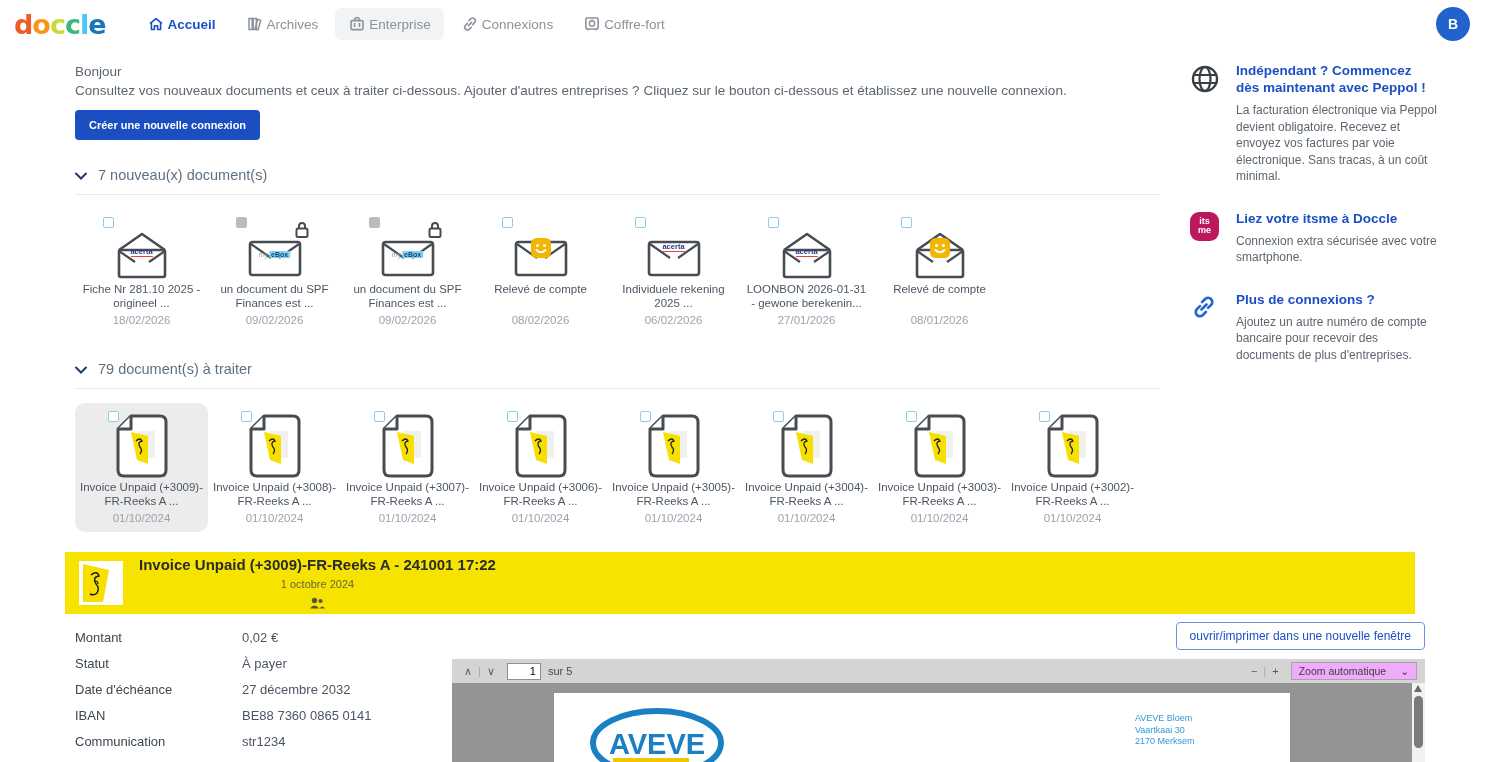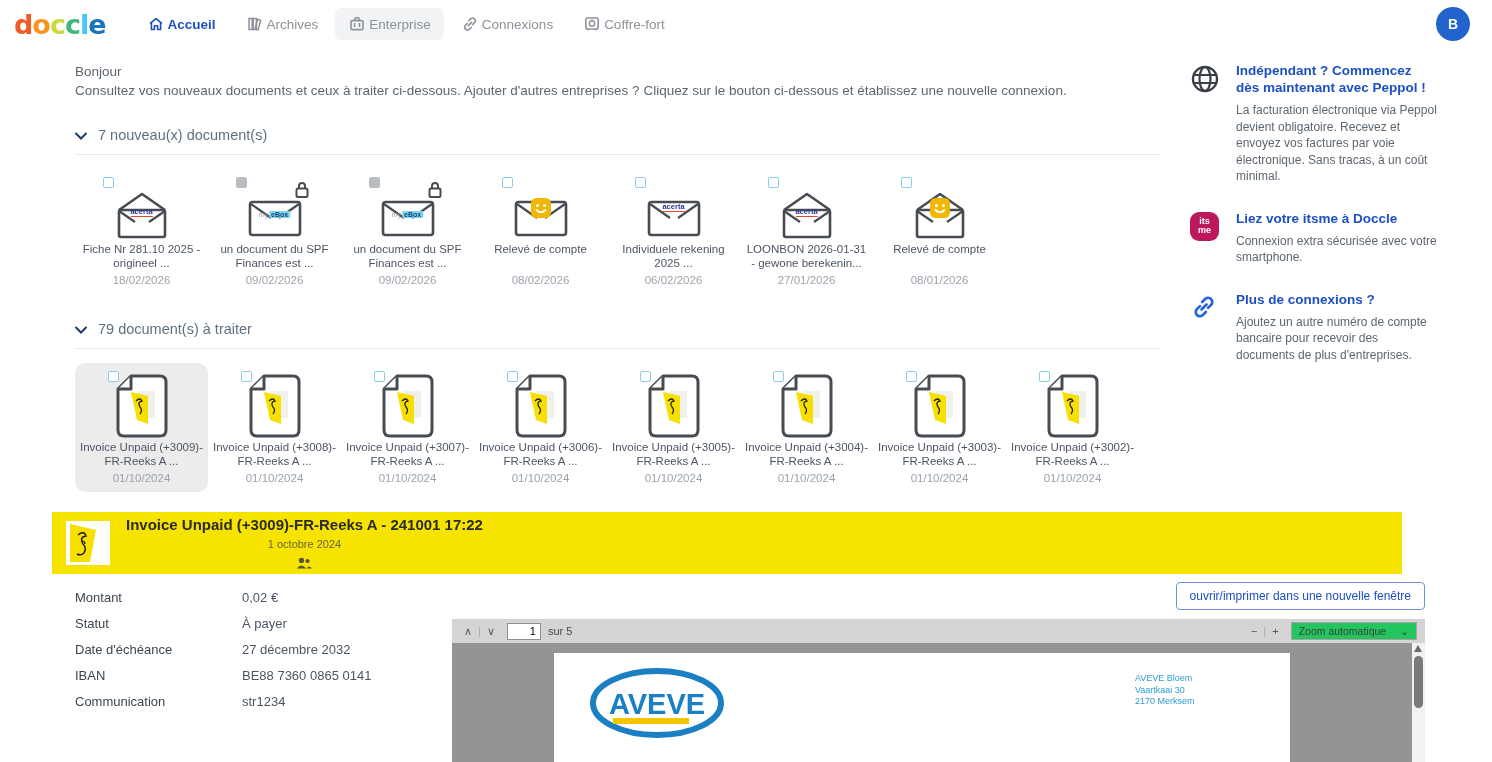--- a/index.html
+++ b/index.html
@@ -54,21 +54,21 @@
   .doc-date  { margin-top:4px; font-size:11.5px; color:#9aa3ad; }
   
   .promo { display:flex; gap:14px; margin-bottom:25px; }
   .promo-icon { width:32px; flex:none; padding-top:2px; }
   .promo-title { color:#1d4fc4; font-weight:bold; font-size:13.5px; line-height:17px; cursor:pointer; }
   .promo-body { color:#5c6670; font-size:12px; line-height:16.5px; margin-top:6px; }
   .itsme-blob { width:29px; height:29px; background:#be185d; border-radius:9px;
                 color:#fff; font-size:9px; font-weight:bold; line-height:9px;
                 display:flex; align-items:center; justify-content:center; text-align:center; }
   
-  .detail-header { margin:20px 0 0 52px; width:1350px; height:62px; background:#f7e300;
+  .detail-header { margin:20px 0 0 65px; width:1350px; height:62px; background:#f7e300;
                    display:flex; align-items:center; gap:16px; padding:0 14px; }
   .detail-doc-icon { width:44px; height:44px; background:#fff; flex:none; }
   .detail-title { font-weight:bold; font-size:15px; color:#2b2b2b; }
   .detail-sub { font-size:11px; color:#66663f; margin-top:5px; display:flex; align-items:center; gap:7px;flex-direction:column; }
   
   .detail-body { display:flex; margin-left:75px; width:1350px; }
   .info-col { width:377px; padding-top:16px; }
   .field-row { display:flex; margin-bottom:11px; font-size:13px; }
   .field-label { width:167px; font-weight:normal; color:#3c4650; }
   .field-value { color:#4b5663; }
@@ -77,21 +77,21 @@
   .open-print-row { display:flex; justify-content:flex-end; margin-bottom:9px; }
   .open-print-btn { border:1px solid #6f8fd8; color:#1d4fc4; background:#fff; border-radius:4px;
                     font-size:12px; padding:6px 13px; cursor:pointer; font-family:inherit; }
   .pdf-toolbar { height:24px; background:#d4d4d4; display:flex; align-items:center; padding:0 8px;
                  font-size:11px; color:#4a4a4a; }
   .tb-btn { cursor:pointer; padding:0 4px; font-size:11px; color:#5a5a5a; }
   .tb-sep { color:#aaa; margin:0 2px; }
   .page-box { width:34px; height:17px; background:#fff; border:1px solid #8f8f8f; text-align:right;
               padding:0 4px; margin:0 7px 0 8px; font-size:11px; font-family:inherit; }
   .tb-right { margin-left:auto; display:flex; align-items:center; }
-  .zoom-dd { display:flex; align-items:center; gap:14px; background:#22c55e; border:1px solid #a5a5a5;
+  .zoom-dd { display:flex; align-items:center; gap:14px; background:#f0abfc; border:1px solid #a5a5a5;
              padding:2px 7px; margin-left:8px; font-size:10.5px; color:#3f3f3f; cursor:pointer; }
   .pdf-content { position:relative; height:135px; background:#949494; overflow:hidden; }
   .pdf-page { position:absolute; left:102px; top:10px; width:736px; height:220px; background:#fff; }
   .aveve-wrap { position:absolute; left:28px; top:14px; width:150px; text-align:center; }
   .pdf-address { position:absolute; left:581px; top:20px; color:#2d9bd5; font-size:9px; line-height:11.5px; }
   .pdf-scrollbar { position:absolute; right:0; top:0; width:13px; height:100%; background:#f2f2f2; cursor:pointer; }
   .pdf-thumb { position:absolute; left:2px; top:13px; width:9px; height:52px; background:#7a7a7a; border-radius:5px; }
   .pdf-sb-up { position:absolute; left:2px; top:2px; width:0; height:0;
                border-left:4.5px solid transparent; border-right:4.5px solid transparent; border-bottom:7px solid #6a6a6a; }
 </style>
@@ -147,20 +147,21 @@
     <span>Coffre-fort</span>
       </div>
     </div>
   <div class="avatar">B</div>
 </header>
 
 <div class="top-row">
   <div class="content-left">
     <div class="greet-title">Bonjour</div>
     <div class="greet-text">Consultez vos nouveaux documents et ceux à traiter ci-dessous. Ajouter d'autres entreprises ? Cliquez sur le bouton ci-dessous et établissez une nouvelle connexion.</div>
+    <button class="create-btn">Créer une nouvelle connexion</button>
 
     <div class="section-header">
       <span class="chev">
         <svg width="12" height="8" viewBox="0 0 12 8">
             <path d="M1 1.5 L6 6.5 L11 1.5" fill="none" stroke="#1e3a6e" stroke-width="2" stroke-linecap="round"></path>
           </svg>
       </span>
       <span>7 nouveau(x) document(s)</span>
     </div>
     <div class="doc-row" id="new-docs">

